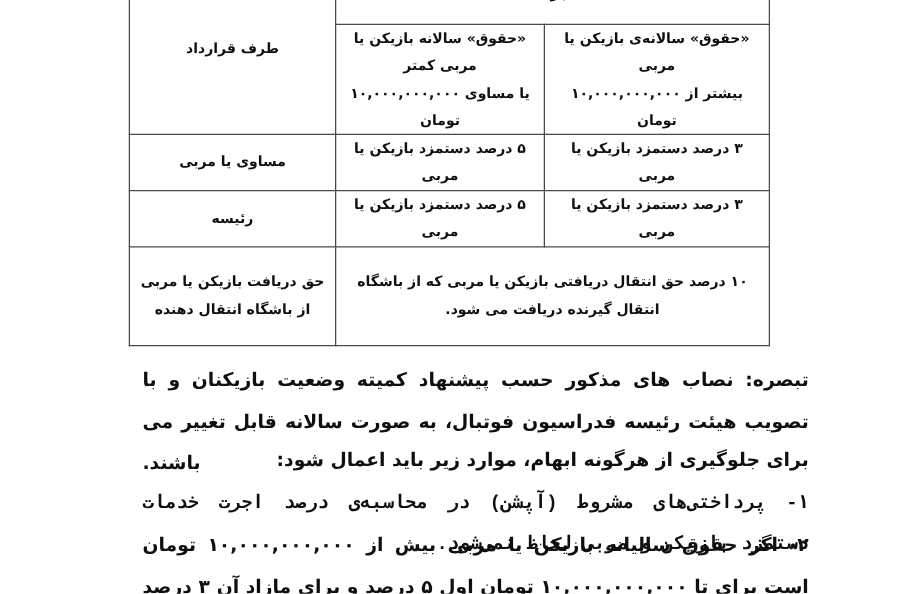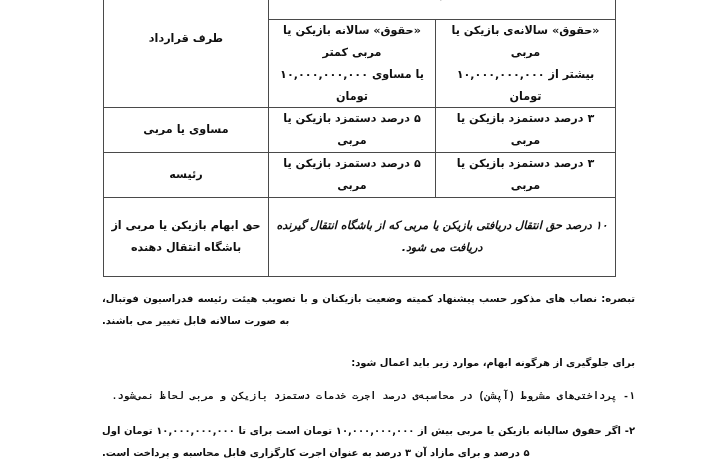--- a/index.html
+++ b/index.html
@@ -65,35 +65,34 @@
   .head-party {
     font-size: 12px;
   }
   .row-cell { height: 39px; }
   .row-last { height: 78px; vertical-align: middle; }
   .row-last-text {
     text-align: justify;
     text-align-last: center;
     line-height: 2.0;
     padding: 0 10px;
-    font-style: italic;
   }
   .party-last {
     line-height: 2.0;
     text-align: justify;
     text-align-last: center;
     padding: 0 9px;
   }
 
   
   .body-text {
     position: absolute;
-    left: 102px;
+    left: 114px;
     width: 533px;
-    font-size: 10px;
+    font-size: 15px;
     font-weight: bold;
     line-height: 2.2;
     color: #0f0f0f;
     text-align: justify;
     direction: rtl;
   }
   .p-note   { top: 288px; }
   .p-lead   { top: 352px; }
   .p-item1  { top: 386px; font-family: Liberation Mono, monospace; }
   .p-item2  { top: 420px; }
@@ -143,21 +142,21 @@
       </tr>
 
       <tr>
         <td class="row-cell">۳ درصد دستمزد بازیکن یا مربی</td>
         <td class="row-cell">۵ درصد دستمزد بازیکن یا مربی</td>
         <td class="row-cell">رئیسه</td>
       </tr>
 
       <tr>
         <td class="row-last row-last-text" colspan="2">۱۰ درصد حق انتقال دریافتی بازیکن یا مربی که از باشگاه انتقال گیرنده دریافت می شود.</td>
-        <td class="row-last party-last">حق ابهام بازیکن یا مربی از باشگاه انتقال دهنده</td>
+        <td class="row-last party-last">حق دریافت بازیکن یا مربی از باشگاه انتقال دهنده</td>
       </tr>
     </tbody>
   </table>
 
   <div class="body-text p-note two-line">تبصره: نصاب های مذکور حسب پیشنهاد کمیته وضعیت بازیکنان و با تصویب هیئت رئیسه فدراسیون فوتبال، به صورت سالانه قابل تغییر می باشند.</div>
 
   <div class="body-text p-lead just-block">برای جلوگیری از هرگونه ابهام، موارد زیر باید اعمال شود:</div>
 
   <div class="body-text p-item1 just-block">۱- پرداختی‌های مشروط (آپشن) در محاسبه‌ی درصد اجرت خدمات دستمزد بازیکن و مربی لحاظ نمی‌شود.</div>
 

